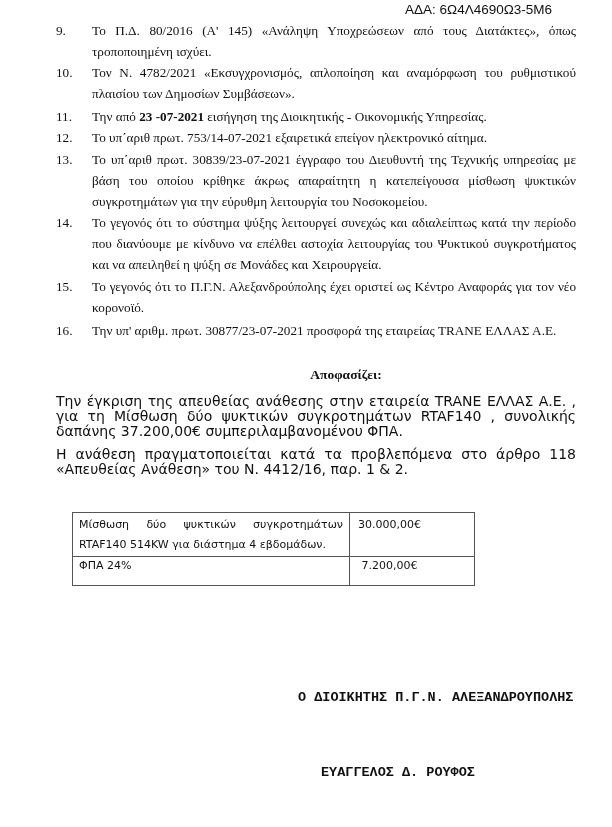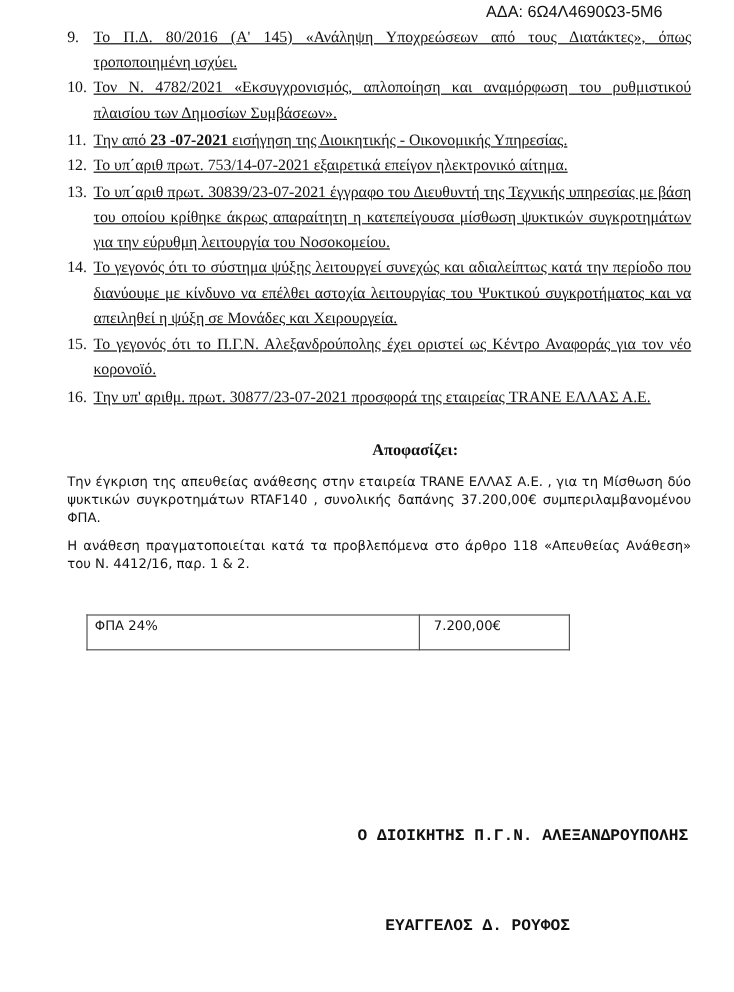--- a/index.html
+++ b/index.html
@@ -1,22 +1,22 @@
 <!DOCTYPE html>
 <html><head>
 <meta charset="utf-8">
 <style>
   html, body { margin: 0; padding: 0; background: #ffffff; }
   body { width: 612px; height: 827px; position: relative; overflow: hidden; color: #111; }
   .ada { position: absolute; top: 2px; left: 405px; font-family: "Liberation Sans", sans-serif; font-size: 13.5px; color: #111; }
   .serif { font-family: "Liberation Serif", serif; font-size: 13.2px; }
-  .sans { font-family: "DejaVu Sans", sans-serif; font-size: 11px; }
+  .sans { font-family: "DejaVu Sans", sans-serif; font-size: 14px; }
   .item { position: absolute; left: 56px; width: 520px; line-height: 21px; }
   .item .num { position: absolute; left: 0; top: 0; }
-  .item .txt { margin-left: 22px; text-align: justify; text-align-last: left; text-decoration: underline; }
+  .item .txt { margin-left: 36px; text-align: justify; text-align-last: left; }
   b { font-weight: bold; }
   .heading { position: absolute; top: 367px; left: 0; width: 612px; text-align: center; font-family: "Liberation Serif", serif; font-weight: bold; font-size: 13.5px; padding-left: 40px; }
   .para { position: absolute; left: 56px; width: 520px; line-height: 15px; text-align: justify; }
   table.costs { position: absolute; left: 72px; top: 512px; width: 403px; border-collapse: collapse; font-family: "DejaVu Sans", sans-serif; font-size: 11px; }
   table.costs td { border: 1px solid #555; vertical-align: top; padding: 2px 6px 0 6px; }
   table.costs td.desc { width: 264px; }
   table.costs td.amt { padding-left: 8px; }
   table.costs tr.r1 td { height: 41px; line-height: 20px; }
   table.costs tr.r2 td { height: 25px; }
   table.costs tr.r3 td { height: 26px; }
@@ -70,20 +70,24 @@
 </div>
 
 <div class="heading">Αποφασίζει:</div>
 
 <div class="para sans" style="top:394px;">Την έγκριση της απευθείας ανάθεσης στην εταιρεία TRANE ΕΛΛΑΣ Α.Ε. , για τη  Μίσθωση δύο ψυκτικών συγκροτημάτων RTAF140   , συνολικής δαπάνης 37.200,00€ συμπεριλαμβανομένου ΦΠΑ.</div>
 
 <div class="para sans" style="top:447px;">Η ανάθεση πραγματοποιείται κατά τα      προβλεπόμενα στο άρθρο 118 «Απευθείας Ανάθεση» του Ν. 4412/16, παρ. 1 &amp; 2.</div>
 
 <table class="costs">
   <tbody>
+      <tr class="r1">
+    <td class="desc desc-justify">Μίσθωση δύο ψυκτικών συγκροτημάτων RTAF140 514KW για διάστημα 4 εβδομάδων.</td>
+    <td class="amt">30.000,00€</td>
+  </tr>
   <tr class="r3">
     <td class="desc">ΦΠΑ 24%</td>
     <td class="amt" style="white-space:pre;"> 7.200,00€</td>
   </tr>
 </tbody>
   </table>
 
 <div class="sig" style="top:690px; left:298px;">Ο ΔΙΟΙΚΗΤΗΣ Π.Γ.Ν. ΑΛΕΞΑΝΔΡΟΥΠΟΛΗΣ</div>
 <div class="sig" style="top:765px; left:321px;">ΕΥΑΓΓΕΛΟΣ Δ. ΡΟΥΦΟΣ</div>
 

